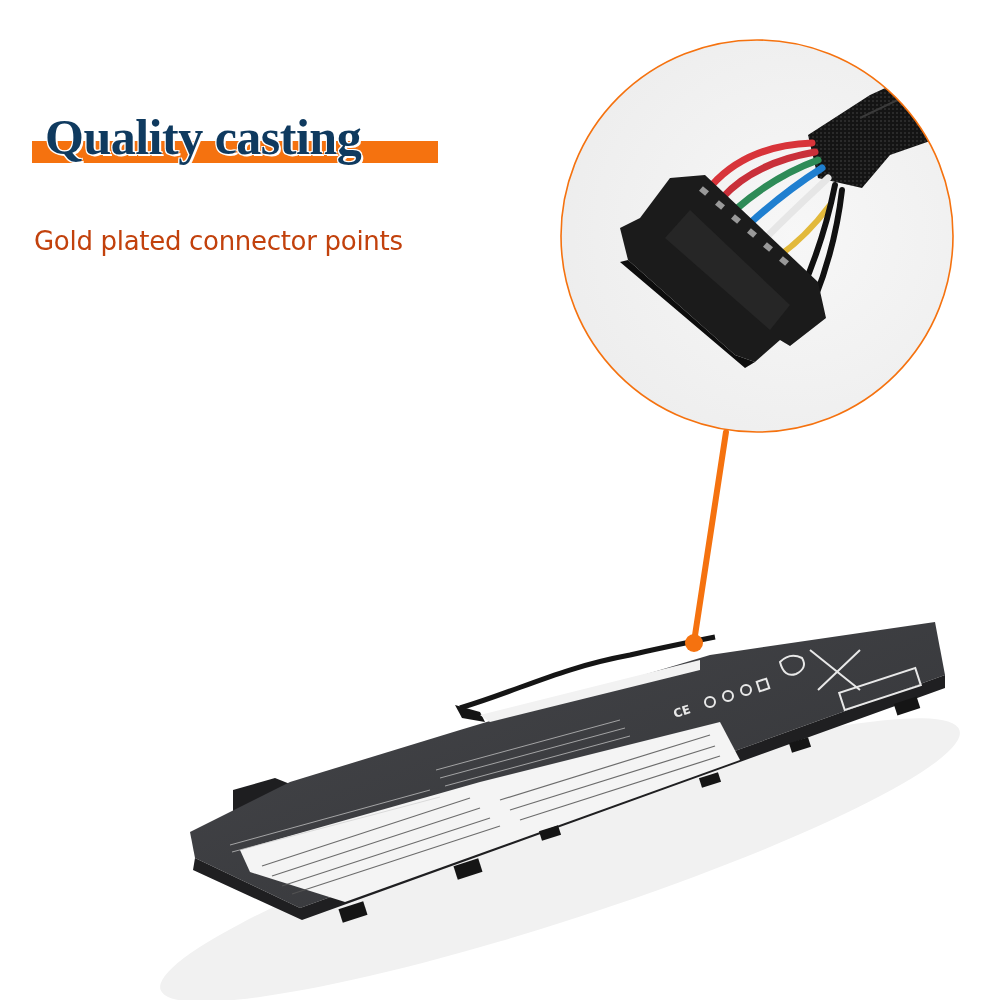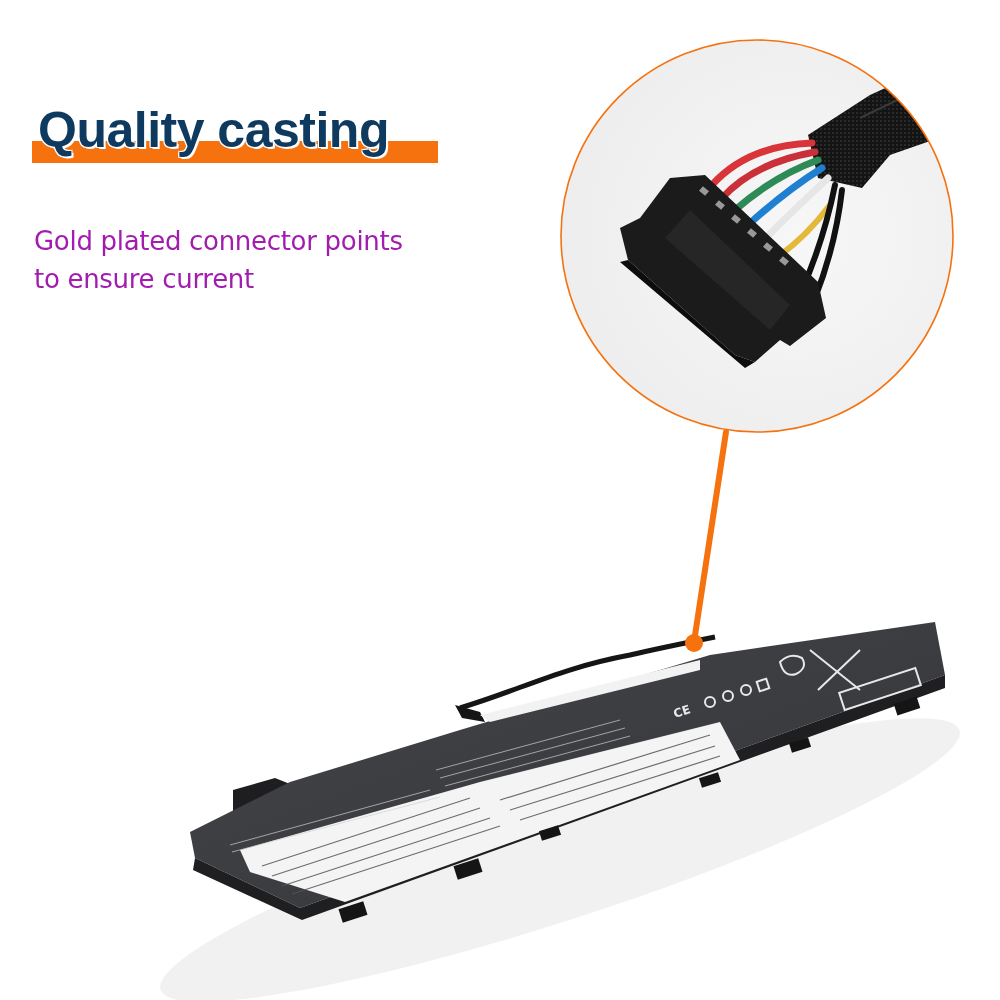--- a/index.html
+++ b/index.html
@@ -4,45 +4,44 @@
   <style>
     html, body { margin: 0; padding: 0; }
     body {
       width: 1000px; height: 1000px; position: relative; overflow: hidden;
       background: #ffffff;
       font-family: "Liberation Sans", "DejaVu Sans", sans-serif;
     }
     .title-wrap { position: absolute; left: 32px; top: 96px; width: 410px; height: 70px; }
     .title-bar { position: absolute; left: 0; top: 45px; width: 406px; height: 22px; }
     .title {
-      position: absolute; left: 2px; top: 0px; margin: 4px;
-      font-family: Liberation Sans, sans-serif; font-weight: bold; font-size: 50px;
+      position: absolute; left: 2px; top: 0px; margin: 11px;
+      font-family: Liberation Serif, serif; font-weight: bold; font-size: 50px;
       letter-spacing: -0.5px; line-height: 60px; white-space: nowrap;
       text-shadow: 2px 2px 0 #ffffff, -1px -1px 0 #ffffff, 1px -1px 0 #ffffff, -1px 1px 0 #ffffff;
       text-align: right;
     }
     .desc {
       position: absolute; left: 34px; top: 222px; margin: 0;
       font-family: "DejaVu Sans", sans-serif; font-size: 26px; line-height: 38px;
-      color: #a21caf; letter-spacing: -0.3px;
+      color: #c2410c; letter-spacing: -0.3px;
     }
     .desc span { display: block; white-space: nowrap; }
     .scene { position: absolute; left: 0; top: 0; width: 1000px; height: 1000px; }
   </style>
 </head>
 <body>
 
 <div class="title-wrap">
   <div class="title-bar" style="background:#f5720f"></div>
   <h1 class="title" style="color:#0f3a5f">Quality casting</h1>
 </div>
 
 <p class="desc">
   <span>Gold plated connector points</span>
-  <span>to ensure current</span>
 </p>
 
 <svg class="scene" viewBox="0 0 1000 1000" xmlns="http://www.w3.org/2000/svg">
   <defs>
     <clipPath id="circleClip">
         <circle cx="757" cy="236" r="196"></circle>
       </clipPath>
     <radialGradient id="bgShade" cx="0.6" cy="0.5" r="0.7">
       <stop offset="0" stop-color="#f7f7f7"></stop>
       <stop offset="1" stop-color="#ececec"></stop>

